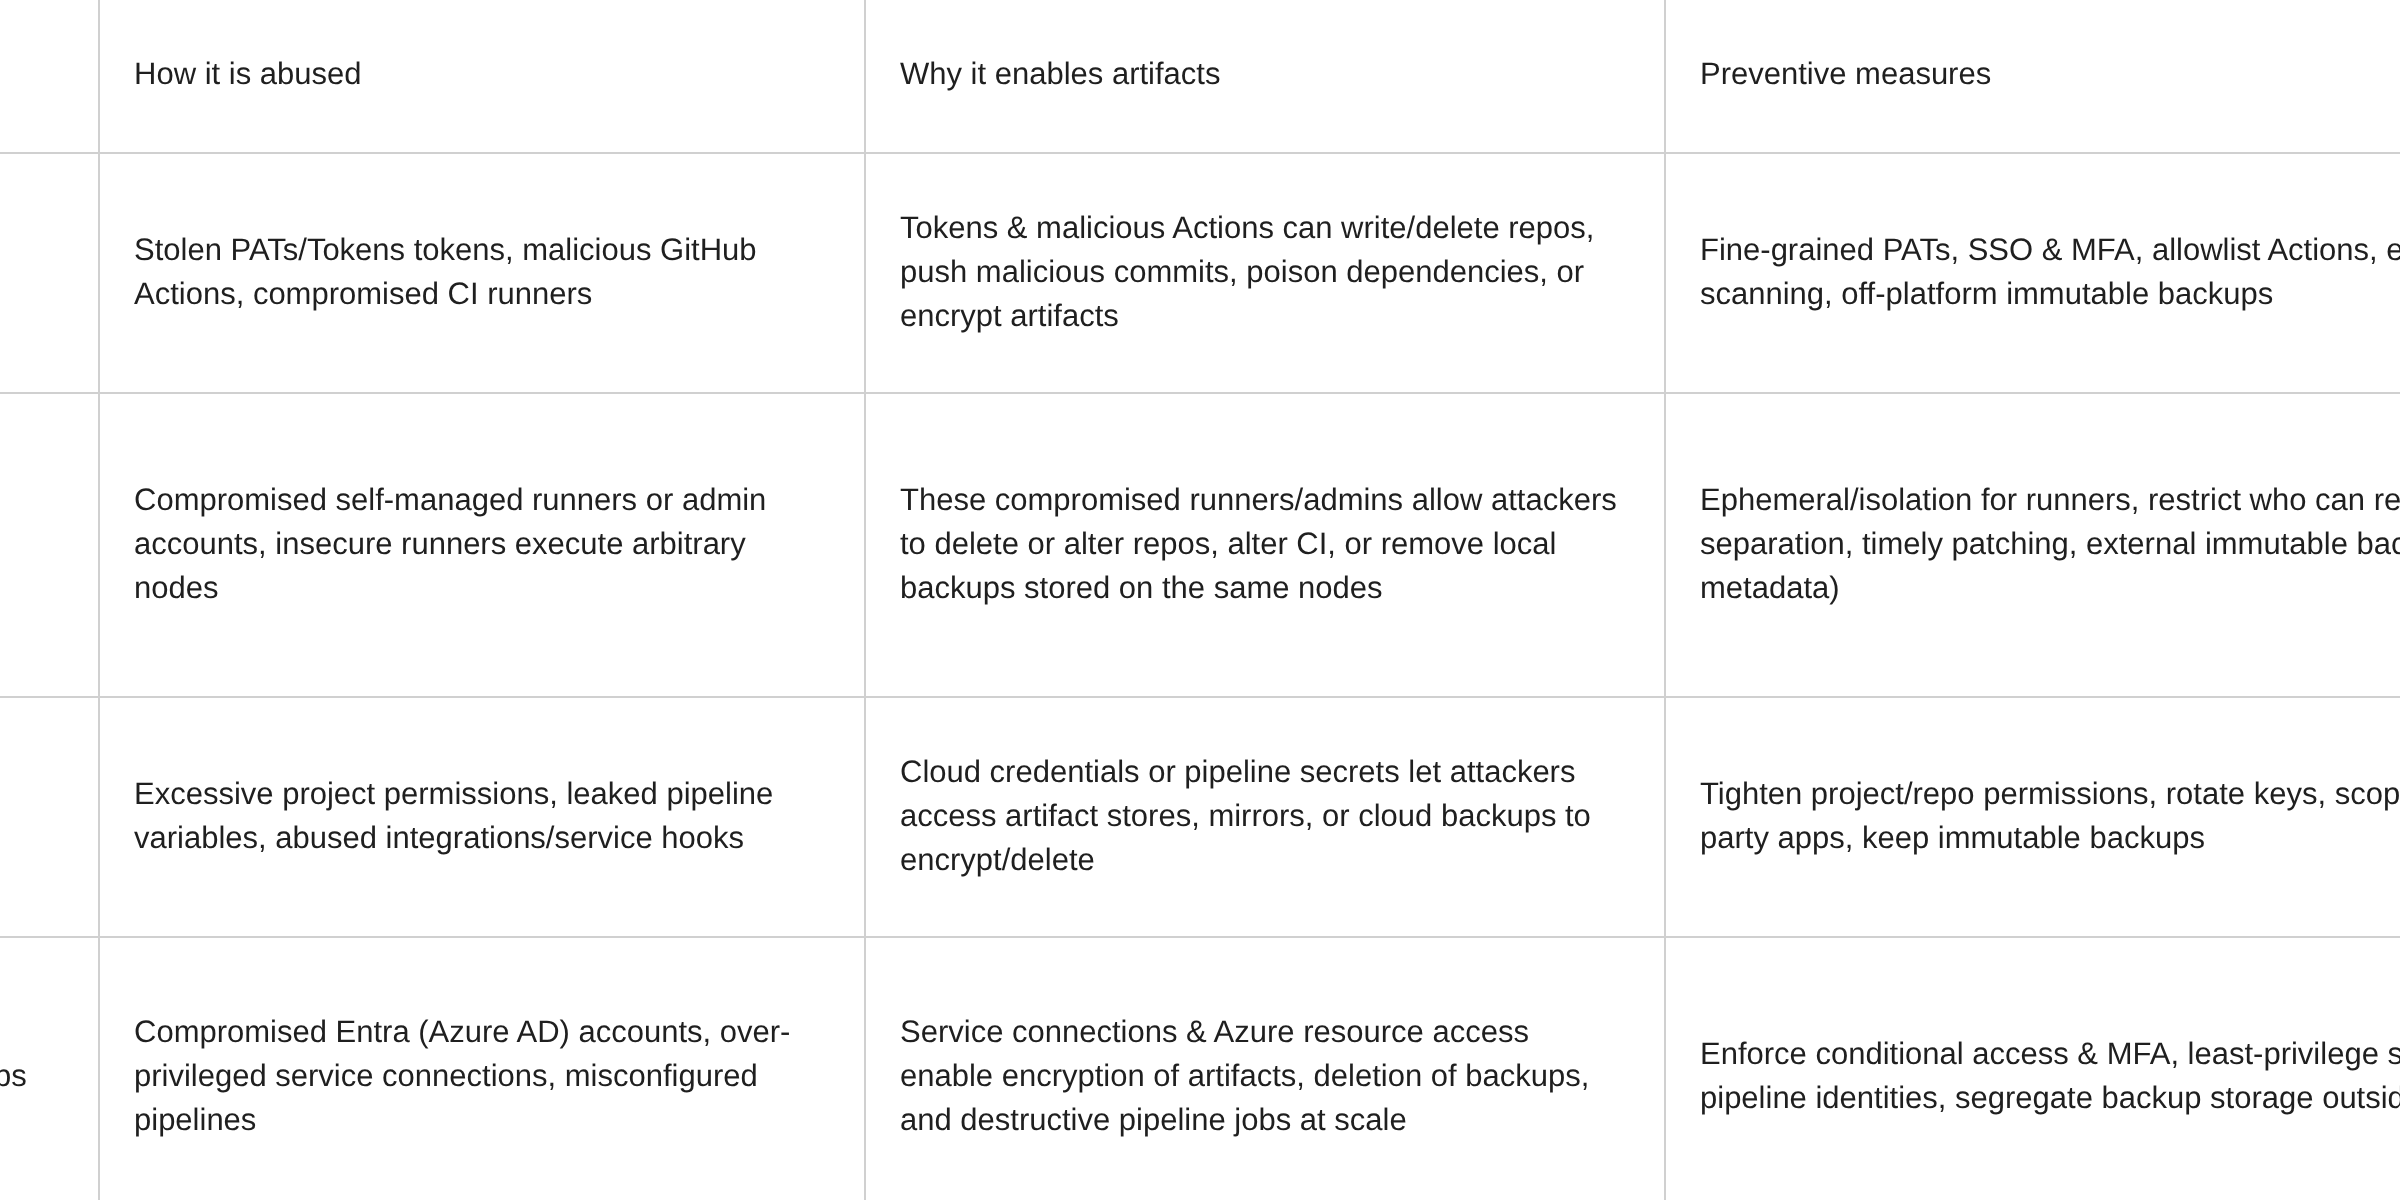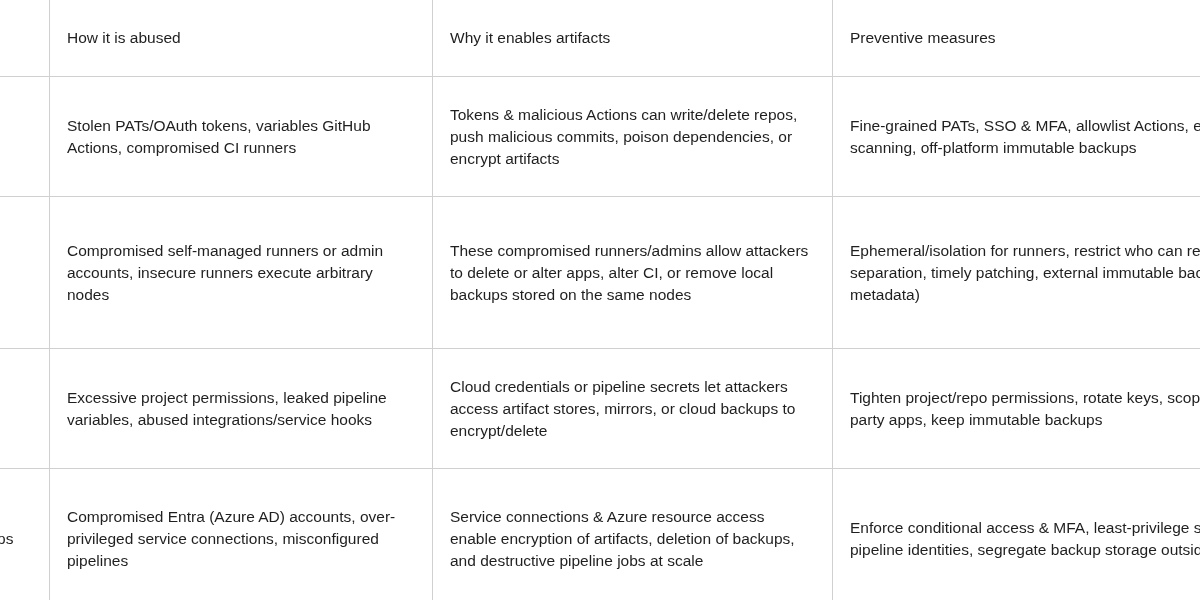--- a/index.html
+++ b/index.html
@@ -87,28 +87,28 @@
       <tr class="r-header">
         <th></th>
         <th>How it is abused</th>
         <th>Why it enables artifacts</th>
         <th>Preventive measures</th>
       </tr>
     </thead>
     <tbody>
       <tr class="r-body-1">
         <td class="row-label"></td>
-        <td>Stolen PATs/OAuth tokens, variables GitHub Actions, compromised CI runners</td>
+        <td>Stolen PATs/Tokens tokens, malicious GitHub Actions, compromised CI runners</td>
         <td>Tokens &amp; malicious Actions can write/delete repos, push malicious commits, poison dependencies, or encrypt artifacts</td>
         <td>Fine-grained PATs, SSO &amp; MFA, allowlist Actions, ephemeral runners, secret scanning, off-platform immutable backups</td>
       </tr>
       <tr class="r-body-2">
         <td class="row-label"></td>
         <td>Compromised self-managed runners or admin accounts, insecure runners execute arbitrary nodes</td>
-        <td>These compromised runners/admins allow attackers to delete or alter apps, alter CI, or remove local backups stored on the same nodes</td>
+        <td>These compromised runners/admins allow attackers to delete or alter repos, alter CI, or remove local backups stored on the same nodes</td>
         <td>Ephemeral/isolation for runners, restrict who can register runners, strict role separation, timely patching, external immutable backups (including container metadata)</td>
       </tr>
       <tr class="r-body-3">
         <td class="row-label"></td>
         <td>Excessive project permissions, leaked pipeline variables, abused integrations/service hooks</td>
         <td>Cloud credentials or pipeline secrets let attackers access artifact stores, mirrors, or cloud backups to encrypt/delete</td>
         <td>Tighten project/repo permissions, rotate keys, scope variables properly, restrict third-party apps, keep immutable backups</td>
       </tr>
       <tr class="r-body-4">
         <td class="row-label">Ops</td>

